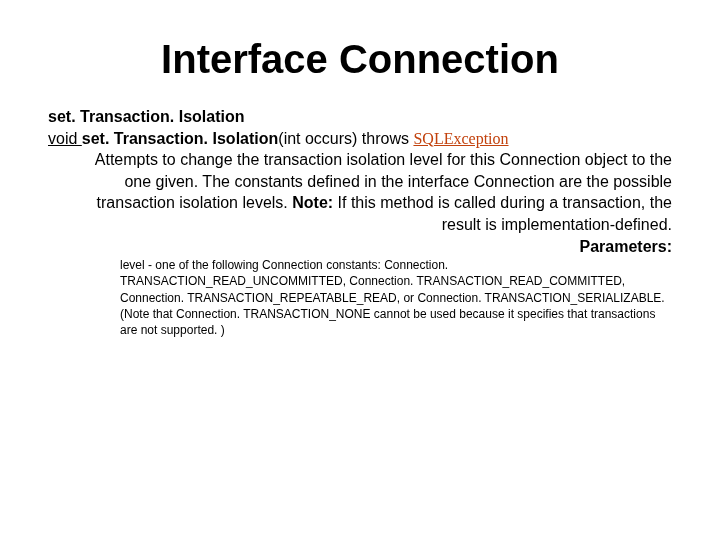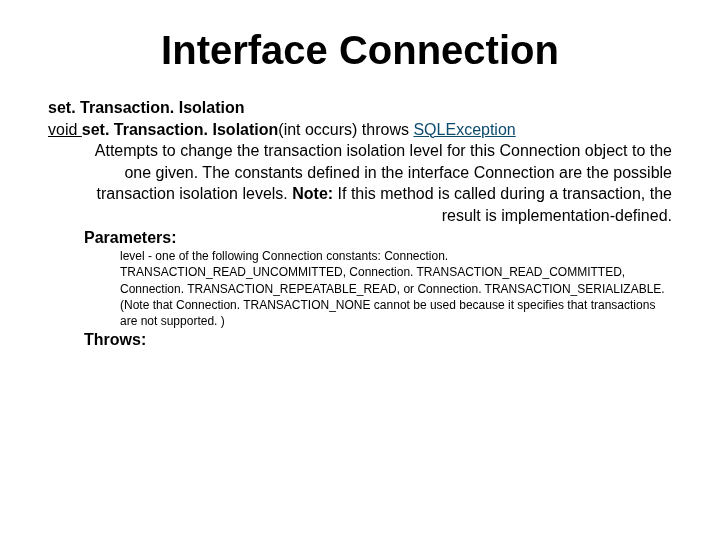--- a/index.html
+++ b/index.html
@@ -8,20 +8,21 @@
     width: 720px;
     height: 540px;
     background: #ffffff;
     font-family: Arial, Helvetica, sans-serif;
     color: #000;
     overflow: hidden;
   }
   .slide {
     padding: 28px 48px 20px 48px;
     box-sizing: border-box;
+    margin-top: 9px;
   }
   .title {
     font-size: 40px;
     font-weight: bold;
     text-align: center;
     margin: 0 0 24px 0;
   }
   .sec-name {
     font-size: 16px;
     font-weight: bold;
@@ -29,34 +30,36 @@
     line-height: 1.35;
   }
   .sig {
     font-size: 16px;
     margin: 0;
     line-height: 1.35;
   }
   .sig .kw { font-weight: normal; text-decoration: underline; }
   .sig .mname { font-weight: bold; }
   .link {
-    color: #0c4a6e;
+    color: #c2410c;
     text-decoration: underline;
+    font-family: Liberation Serif, serif;
   }
   .desc {
     font-size: 16px;
     line-height: 1.35;
     margin: 0 0 0 36px;
     text-align: right;
   }
   .sub-label {
     font-size: 16px;
     font-weight: bold;
     margin: 0 0 0 36px;
     line-height: 1.35;
+    text-align: right;
   }
   .sub-body {
     font-size: 12px;
     line-height: 1.35;
     margin: 0 0 0 72px;
   }
   b { font-weight: bold; }
 </style>
 </head>
 <body>
@@ -71,15 +74,14 @@
     <span class="kw">void </span><span class="mname">set. Transaction. Isolation</span><span>(int occurs) throws </span><span class="link">SQLException</span>
   </p>
 
   <p class="desc">
     <span>Attempts to change the transaction isolation level for this Connection object to the one given. The constants defined in the interface Connection are the possible transaction isolation levels. </span><b>Note:</b><span> If this method is called during a transaction, the result is implementation-defined.</span>
   </p>
 
   <p class="sub-label">Parameters:</p>
   <p class="sub-body">level - one of the following Connection constants: Connection. TRANSACTION_READ_UNCOMMITTED, Connection. TRANSACTION_READ_COMMITTED, Connection. TRANSACTION_REPEATABLE_READ, or Connection. TRANSACTION_SERIALIZABLE. (Note that Connection. TRANSACTION_NONE cannot be used because it specifies that transactions are not supported. )</p>
 
-  <p class="sub-label">Throws:</p>
 
 </div>
 
 </body></html>

